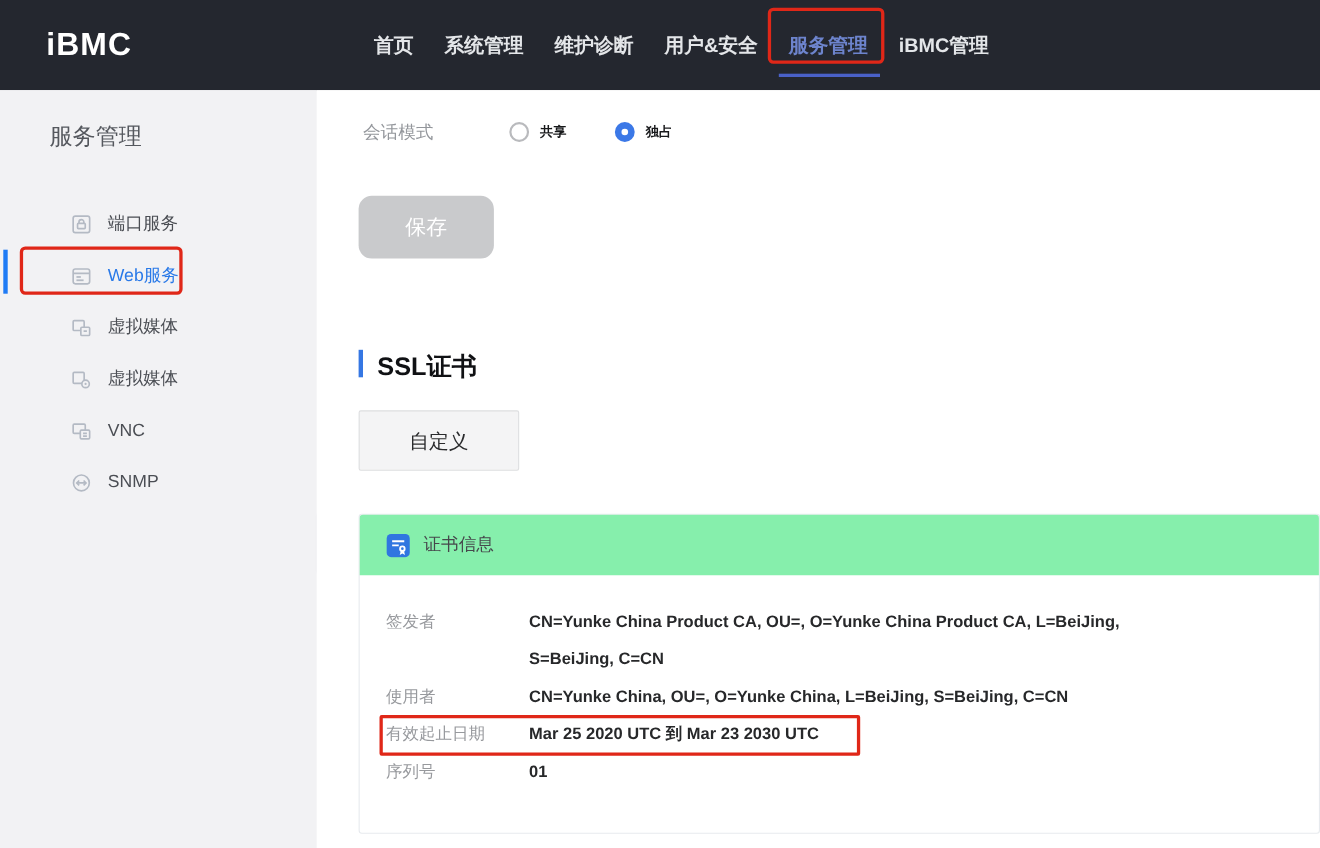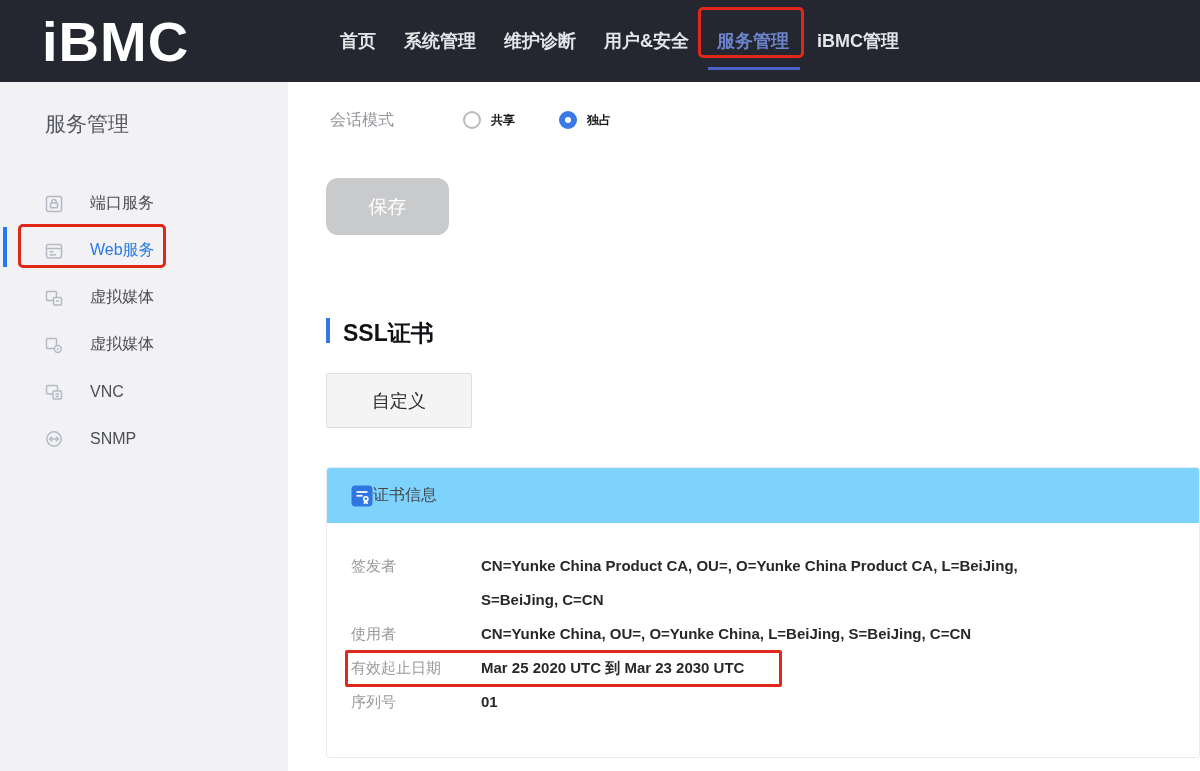--- a/index.html
+++ b/index.html
@@ -13,21 +13,21 @@
   }
 
   
   .app-header {
     position:absolute; left:0; top:0; width:1200px; height:82px;
     background:#24272f;
   }
   .logo {
     position:absolute; left:42px; top:0; height:82px;
     display:flex; align-items:center;
-    color:#fff; font-size:56px; font-weight:bold; letter-spacing:1px;
+    color:#fff; font-size:29px; font-weight:bold; letter-spacing:1px;
   }
   .main-nav {
     position:absolute; left:340px; top:0; height:82px;
     display:flex; align-items:center; gap:28px;
   }
   .nav-item {
     color:#e4e6e9; font-size:18px; font-weight:bold;
     text-decoration:none; cursor:pointer; white-space:nowrap;
   }
   .nav-item.active { color:#6d84cd; }
@@ -36,22 +36,22 @@
   .sidebar {
     position:absolute; left:0; top:82px; width:288px; height:689px;
     background:#f2f2f4;
   }
   .sb-title {
     position:absolute; left:45px; top:28px;
     font-size:21px; color:#55585e;
   }
   .sb-items { position:absolute; left:0; top:98px; width:100%; }
   .sb-item {
-    position:relative; height:47px; padding-left:45px;
-    display:flex; align-items:center; gap:27px;
+    position:relative; height:47px; padding-left:65px;
+    display:flex; align-items:center; gap:15px;
     font-size:16px; color:#4b4e54; cursor:pointer;
   }
   .sb-item.active { color:#2979e8; }
   .sb-icon { width:18px; height:18px; display:inline-flex; flex:0 0 18px; }
   .active-bar {
     position:absolute; left:3px; top:145px; width:4px; height:40px;
     background:#1f7bf5;
   }
   .collapse-tab {
     position:absolute; left:288px; top:467px; width:24px; height:52px;
@@ -108,22 +108,22 @@
     color:#2a2b2d; font-size:18px; font-family:inherit;
     border-radius:2px; cursor:pointer;
   }
 
   
   .cert-panel {
     position:absolute; left:326px; top:467px; width:874px; height:291px;
     background:#fff; border:1px solid #e7eaee; border-radius:3px;
   }
   .cert-header {
-    height:55px; background:#7dd3fc;
-    display:flex; align-items:center; padding-left:24px; gap:0;
+    height:55px; background:#86efac;
+    display:flex; align-items:center; padding-left:24px; gap:12px;
     font-size:16px; color:#46484c;
     border-radius:3px 3px 0 0;
   }
   .cert-icon { width:22px; height:22px; display:inline-flex; }
   .cert-body { padding:26px 24px 0 24px; }
   .cert-row { display:flex; font-size:15px; line-height:34px; }
   .cert-label { flex:0 0 130px; color:#97999d; }
   .cert-value { color:#27282a; font-weight:bold; }
   .cert-value.wrap { max-width:575px; }
 

